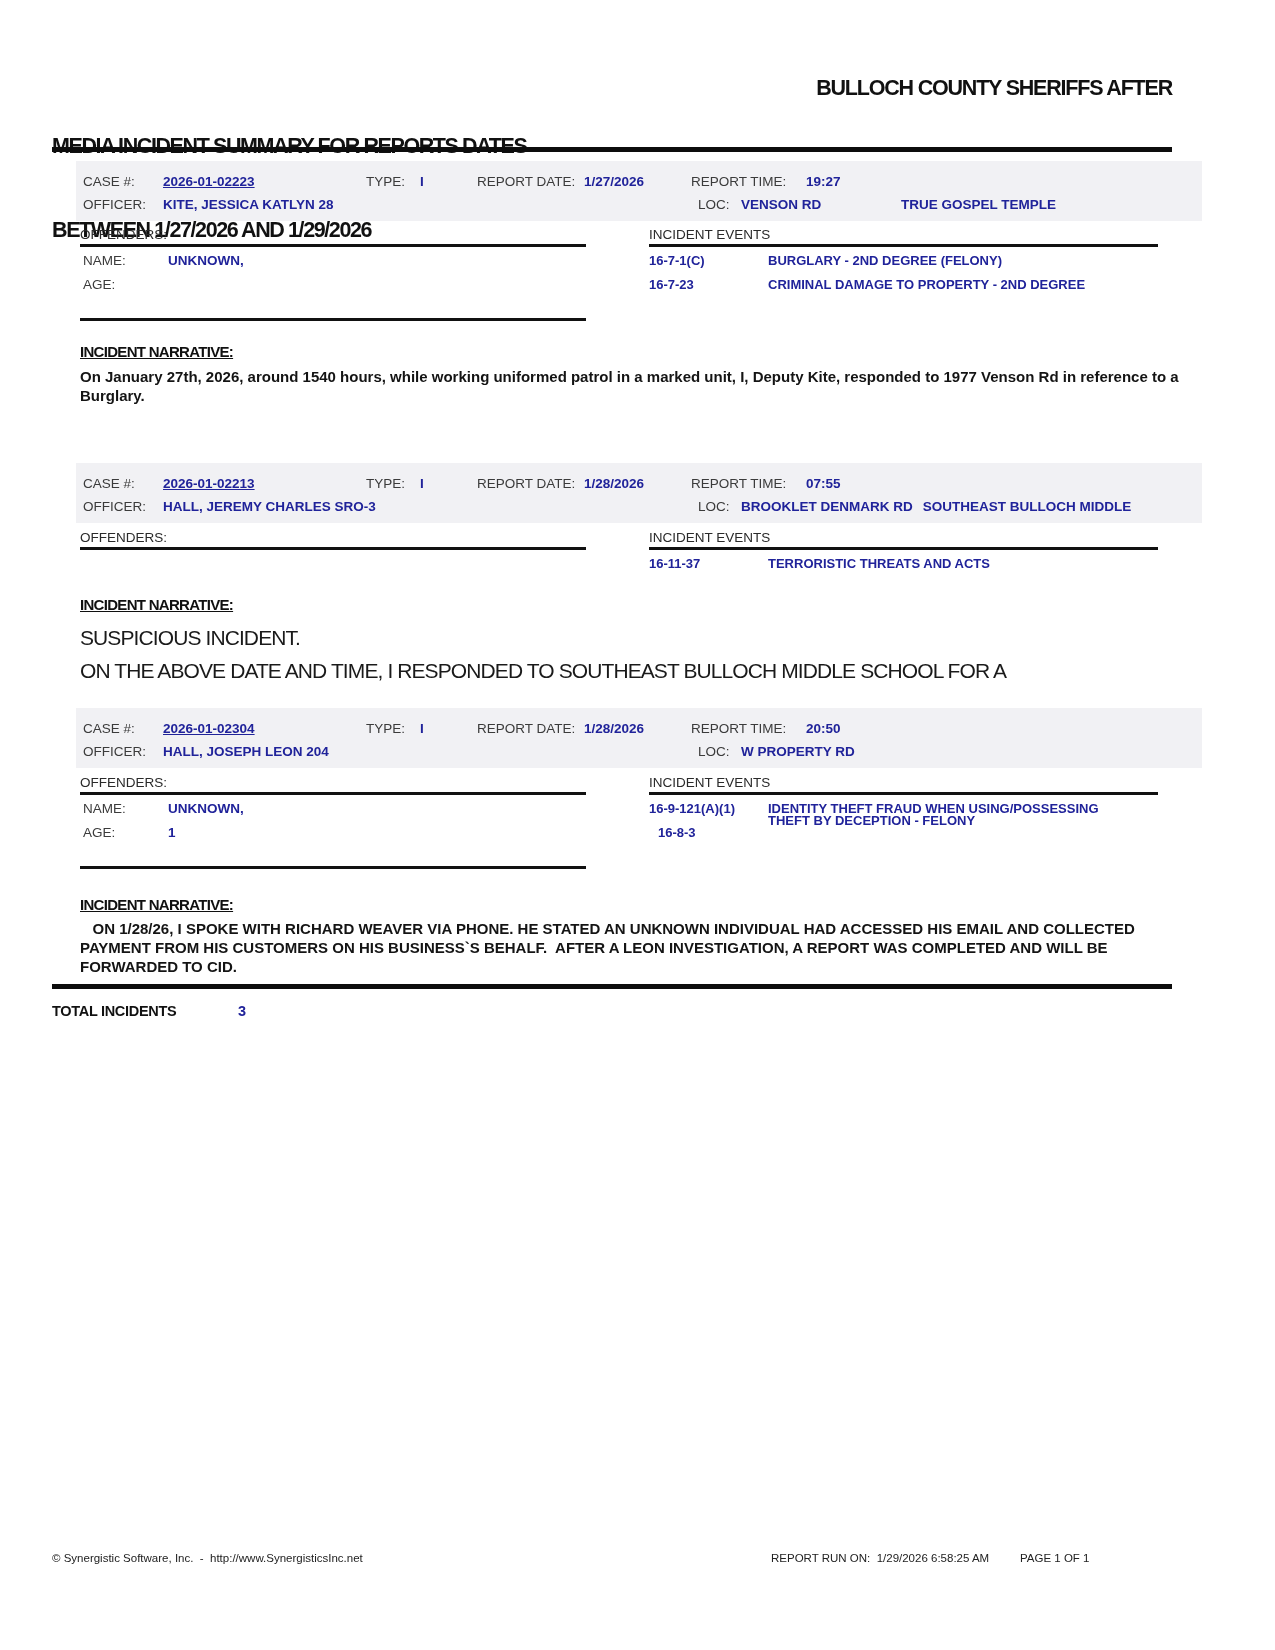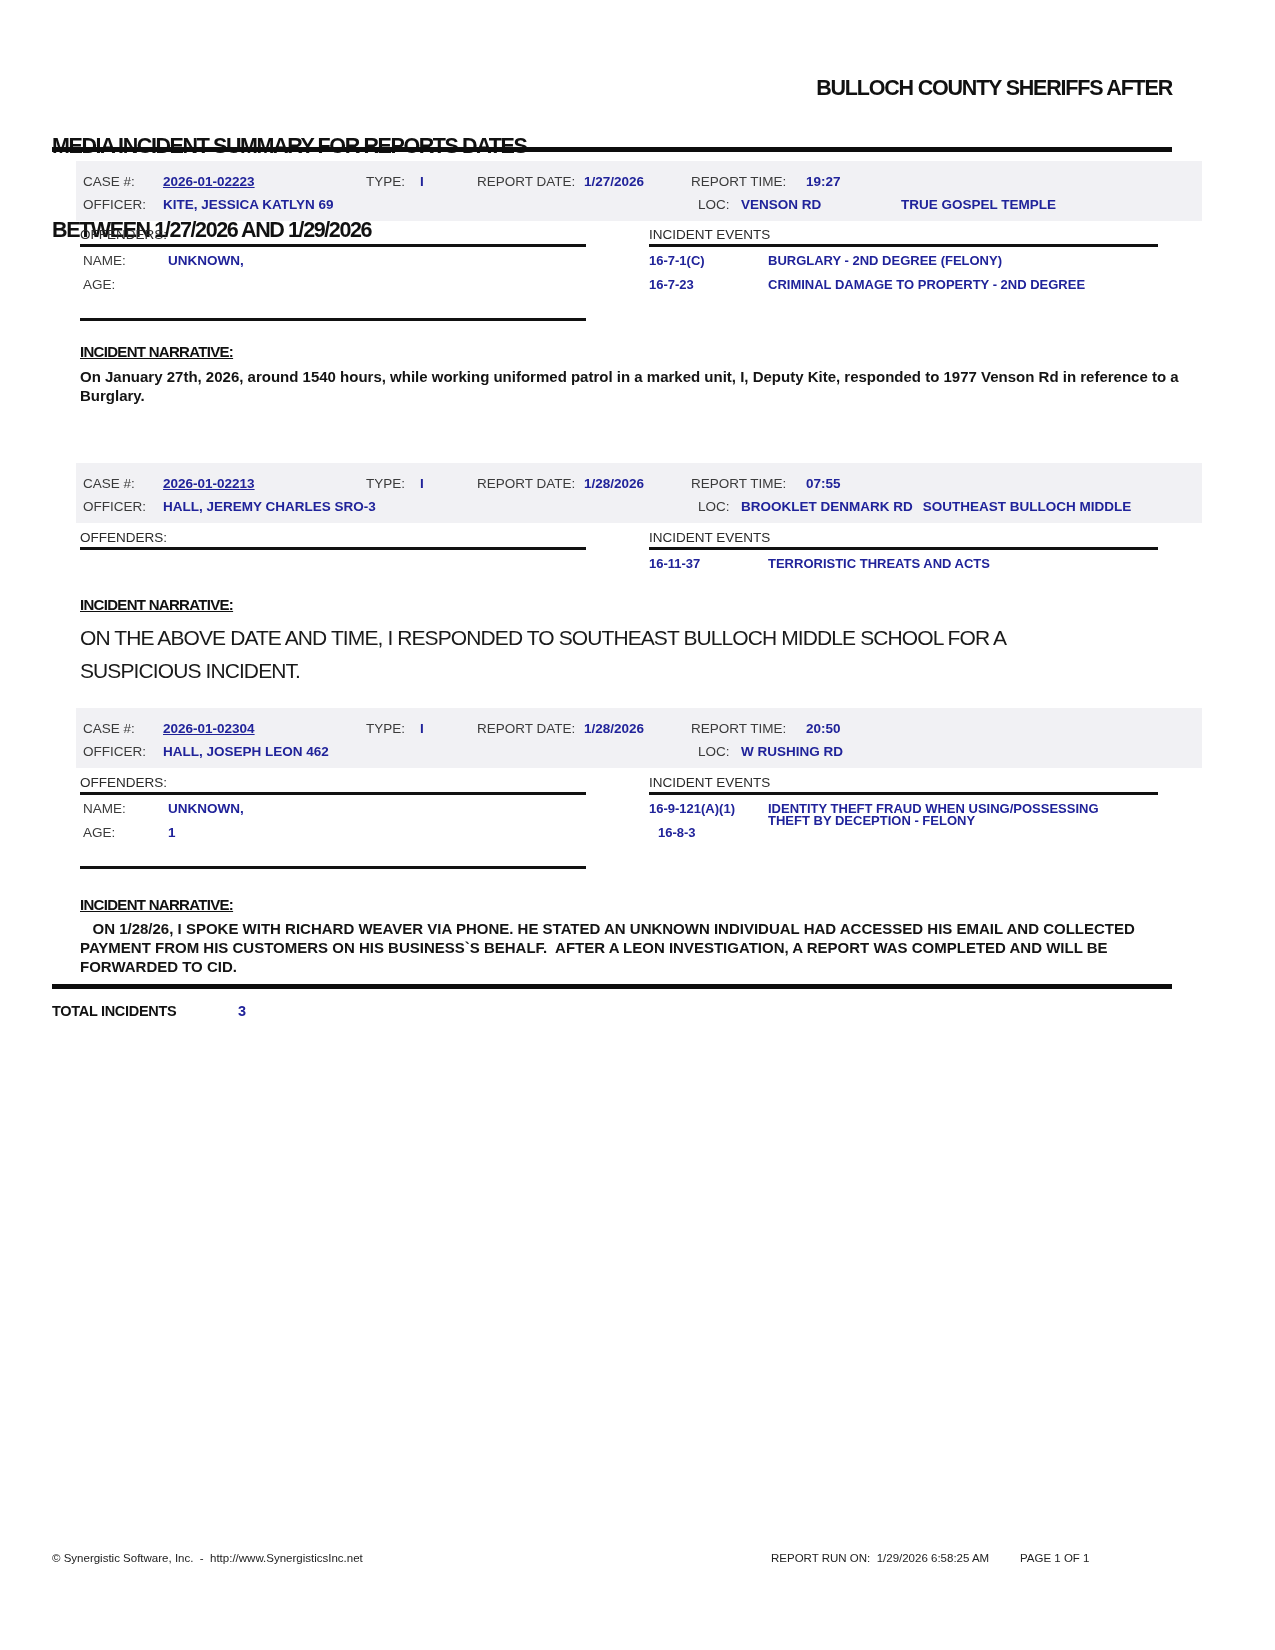--- a/index.html
+++ b/index.html
@@ -59,21 +59,21 @@
     <div class="band"></div>
     <span class="lbl" style="left:3px; top:13px">CASE #:</span>
     <span class="val link" style="left:83px; top:13px">2026-01-02223</span>
     <span class="lbl" style="left:286px; top:13px">TYPE:</span>
     <span class="val" style="left:340px; top:13px">I</span>
     <span class="lbl" style="left:397px; top:13px">REPORT DATE:</span>
     <span class="val" style="left:504px; top:13px">1/27/2026</span>
     <span class="lbl" style="left:611px; top:13px">REPORT TIME:</span>
     <span class="val" style="left:726px; top:13px">19:27</span>
     <span class="lbl" style="left:3px; top:36px">OFFICER:</span>
-    <span class="val" style="left:83px; top:36px">KITE, JESSICA KATLYN 69</span>
+    <span class="val" style="left:83px; top:36px">KITE, JESSICA KATLYN 28</span>
     <span class="lbl" style="left:618px; top:36px">LOC:</span>
     <div class="locgrp" style="left:661px; top:36px">
       <span class="val street">VENSON RD</span>
       <span class="val place">TRUE GOSPEL TEMPLE</span>
     </div>
     <span class="lbl-dark" style="left:0; top:66px">OFFENDERS:</span>
     <div class="uline" style="left:0; top:83px; width:506px"></div>
     <span class="lbl-dark" style="left:569px; top:66px">INCIDENT EVENTS</span>
     <div class="uline" style="left:569px; top:83px; width:509px"></div>
     <span class="lbl" style="left:3px; top:92px">NAME:</span>
@@ -110,40 +110,40 @@
       <span class="val place">SOUTHEAST BULLOCH MIDDLE</span>
     </div>
     <span class="lbl-dark" style="left:0; top:67px">OFFENDERS:</span>
     <div class="uline" style="left:0; top:84px; width:506px"></div>
     <span class="lbl-dark" style="left:569px; top:67px">INCIDENT EVENTS</span>
     <div class="uline" style="left:569px; top:84px; width:509px"></div>
     <span class="evt" style="left:569px; top:93px">16-11-37</span>
     <span class="evt" style="left:688px; top:93px">TERRORISTIC THREATS AND ACTS</span>
     <span class="narr-head" style="left:0; top:133px">INCIDENT NARRATIVE:</span>
     <div class="narr-lg" style="left:0; top:158px; width:1075px">
+      <div>SUSPICIOUS INCIDENT.</div>
       <div>ON THE ABOVE DATE AND TIME, I RESPONDED TO SOUTHEAST BULLOCH MIDDLE SCHOOL FOR A</div>
-      <div>SUSPICIOUS INCIDENT.</div>
     </div>
   </section>
 
   <section class="case" style="top:708px; height:270px">
     <div class="band"></div>
     <span class="lbl" style="left:3px; top:13px">CASE #:</span>
     <span class="val link" style="left:83px; top:13px">2026-01-02304</span>
     <span class="lbl" style="left:286px; top:13px">TYPE:</span>
     <span class="val" style="left:340px; top:13px">I</span>
     <span class="lbl" style="left:397px; top:13px">REPORT DATE:</span>
     <span class="val" style="left:504px; top:13px">1/28/2026</span>
     <span class="lbl" style="left:611px; top:13px">REPORT TIME:</span>
     <span class="val" style="left:726px; top:13px">20:50</span>
     <span class="lbl" style="left:3px; top:36px">OFFICER:</span>
-    <span class="val" style="left:83px; top:36px">HALL, JOSEPH LEON 462</span>
+    <span class="val" style="left:83px; top:36px">HALL, JOSEPH LEON 204</span>
     <span class="lbl" style="left:618px; top:36px">LOC:</span>
     <div class="locgrp" style="left:661px; top:36px">
-      <span class="val street">W RUSHING RD</span>
+      <span class="val street">W PROPERTY RD</span>
       <span class="val place"></span>
     </div>
     <span class="lbl-dark" style="left:0; top:67px">OFFENDERS:</span>
     <div class="uline" style="left:0; top:84px; width:506px"></div>
     <span class="lbl-dark" style="left:569px; top:67px">INCIDENT EVENTS</span>
     <div class="uline" style="left:569px; top:84px; width:509px"></div>
     <span class="lbl" style="left:3px; top:93px">NAME:</span>
     <span class="val" style="left:88px; top:93px">UNKNOWN,</span>
     <span class="lbl" style="left:3px; top:117px">AGE:</span>
     <span class="val" style="left:88px; top:117px">1</span>

